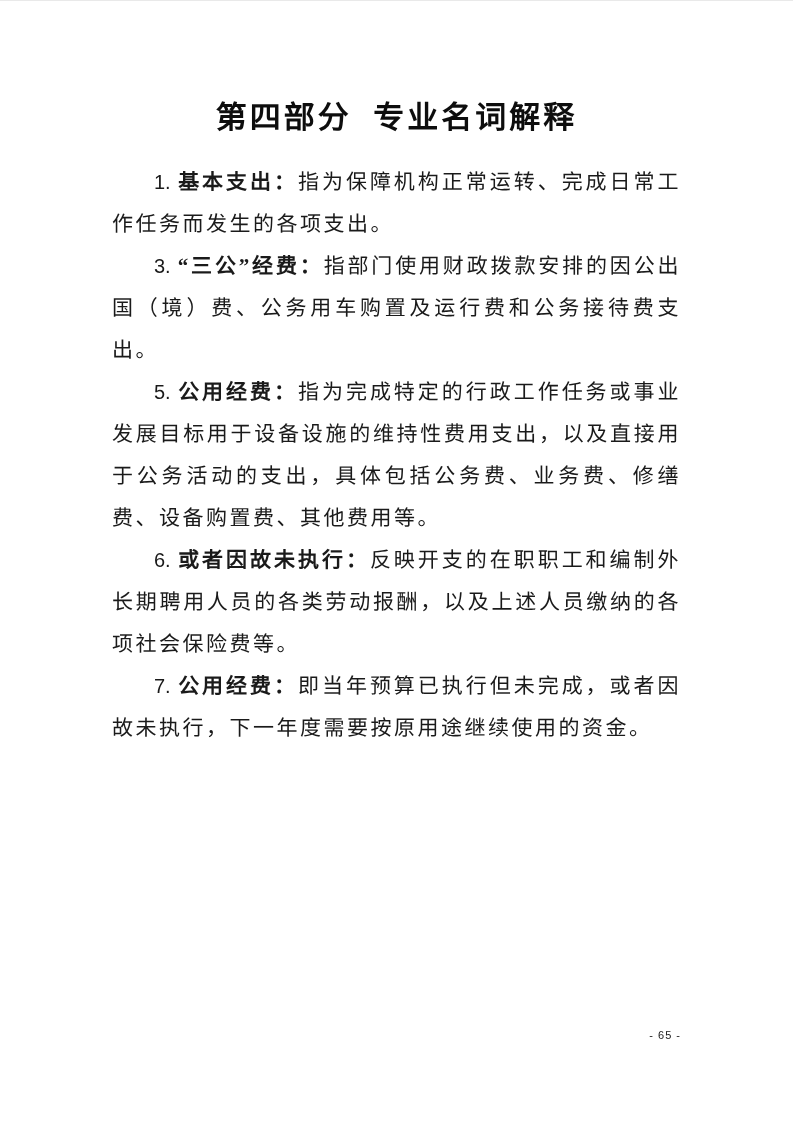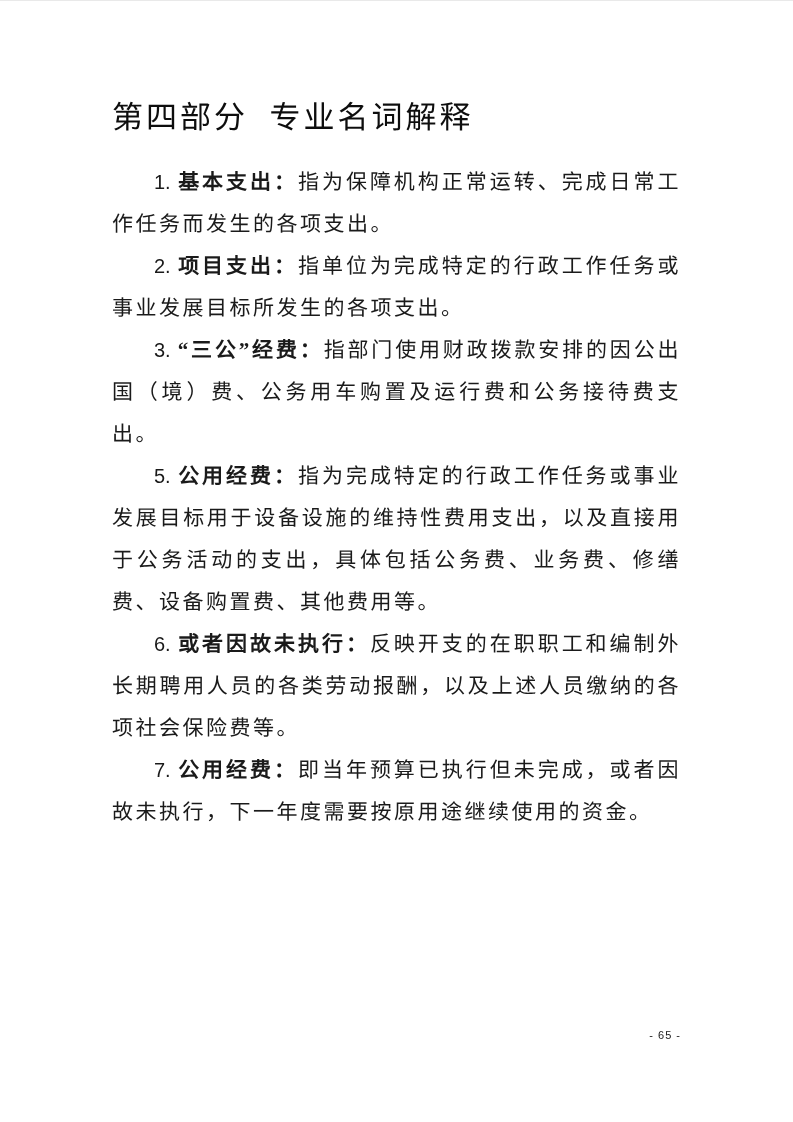--- a/index.html
+++ b/index.html
@@ -17,22 +17,23 @@
     box-sizing: border-box;
     overflow: hidden;
     font-family: "Liberation Serif", "DejaVu Serif", serif;
     color: #111111;
   }
   .content {
     padding: 0 112px;
   }
   .doc-title {
     margin: 96px 0 22px 0;
+    text-align: center;
     font-size: 31px;
-    font-weight: normal;
+    font-weight: bold;
     letter-spacing: 3px;
     line-height: 42px;
     white-space: pre;
     color: #0d0d0d;
   }
   .para {
     margin: 0;
     font-size: 21px;
     line-height: 42px;
     letter-spacing: 2.5px;
@@ -63,21 +64,20 @@
 </head>
 <body>
 
 <div class="page">
   <div class="content">
 
     <h1 class="doc-title">第四部分  专业名词解释</h1>
 
     <p class="para"><span class="num">1.</span><span class="term">基本支出：</span><span>指为保障机构正常运转、完成日常工作任务而发生的各项支出。</span></p>
 
-    <p class="para"><span class="num">2.</span><span class="term">项目支出：</span><span>指单位为完成特定的行政工作任务或事业发展目标所发生的各项支出。</span></p>
 
     <p class="para"><span class="num">3.</span><span class="term">“三公”经费：</span><span>指部门使用财政拨款安排的因公出国（境）费、公务用车购置及运行费和公务接待费支出。</span></p>
 
 
     <p class="para"><span class="num">5.</span><span class="term">公用经费：</span><span>指为完成特定的行政工作任务或事业发展目标用于设备设施的维持性费用支出，以及直接用于公务活动的支出，具体包括公务费、业务费、修缮费、设备购置费、其他费用等。</span></p>
 
     <p class="para"><span class="num">6.</span><span class="term">或者因故未执行：</span><span>反映开支的在职职工和编制外长期聘用人员的各类劳动报酬，以及上述人员缴纳的各项社会保险费等。</span></p>
 
     <p class="para"><span class="num">7.</span><span class="term">公用经费：</span><span>即当年预算已执行但未完成，或者因故未执行，下一年度需要按原用途继续使用的资金。</span></p>
 

